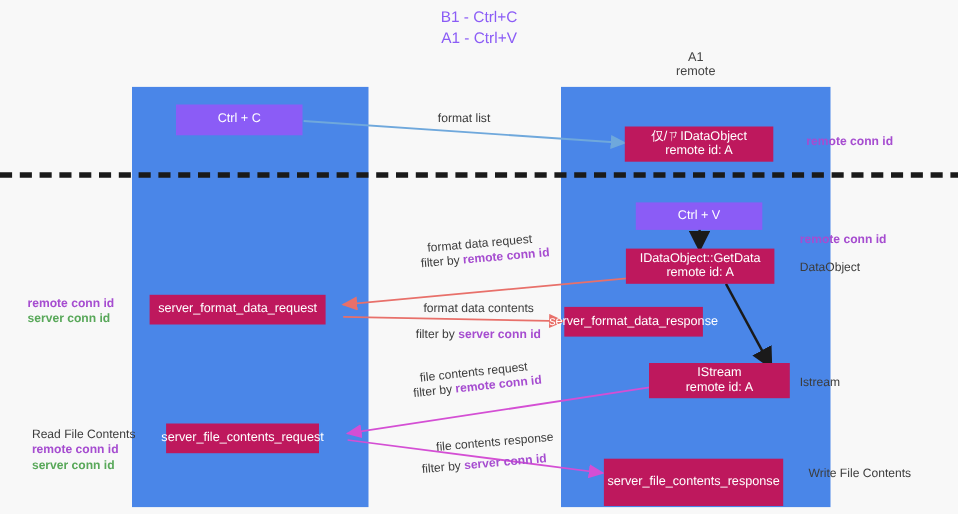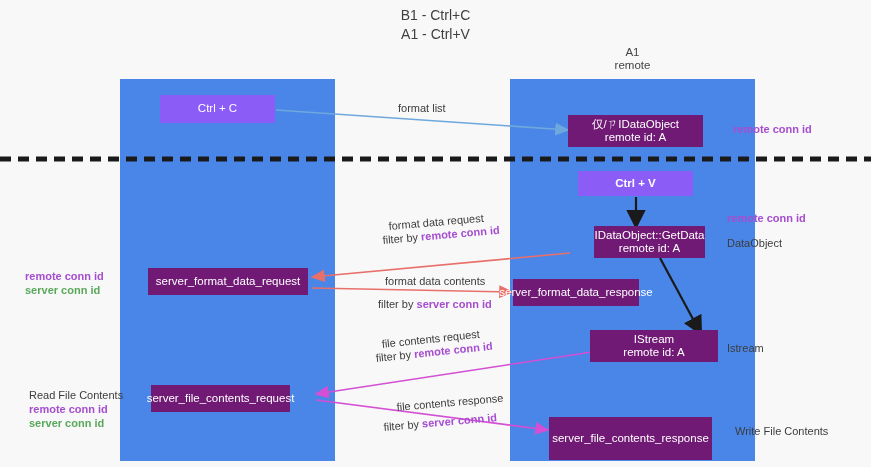--- a/index.html
+++ b/index.html
@@ -15,32 +15,32 @@
   .lane-title{
     position:absolute;text-align:center;color:#444;
     font-size:11.5px;line-height:13px;white-space:pre;
   }
   .box{
     position:absolute;box-sizing:border-box;
     color:#ffffff;font-size:11.5px;line-height:13.5px;
     display:flex;align-items:center;justify-content:center;
     text-align:center;
   }
-  .orange{background:#701a75;}
+  .orange{background:#be185d;}
   .green{background:#8b5cf6;}
   .lbl{
     position:absolute;font-size:11px;line-height:14px;color:#3c3c3c;
     white-space:nowrap;
   }
   .lbl.purple{color:#a64dd0;font-weight:bold;}
   .lbl.green-txt{color:#59a85a;font-weight:bold;}
   .lbl.rot{transform-origin:left top;}
   .title{
     position:absolute;width:871px;text-align:center;top:6px;
-    font-size:14px;line-height:19px;color:#404040;white-space:pre;
+    font-size:14px;line-height:19px;color:#8b5cf6;white-space:pre;
   }
   svg.overlay{position:absolute;left:0;top:0;width:871px;height:467px;pointer-events:none;}
   .inline-purple{color:#a64dd0;font-weight:bold;}
 </style>
 </head>
 <body>
 
 <div id="stage">
 
   <div class="title">B1 - Ctrl+C
@@ -85,26 +85,26 @@
     <line x1="592" y1="352" x2="316" y2="394" stroke="#d44fd4" stroke-width="1.6" marker-end="url(#ah-mag)"></line>
 
     <line x1="316" y1="400" x2="548" y2="430" stroke="#d44fd4" stroke-width="1.6" marker-end="url(#ah-mag)"></line>
   </svg>
 
   <div class="box green" style="left:160px;top:95px;width:115px;height:28px;">Ctrl + C</div>
 
   <div class="box orange" style="left:568px;top:115px;width:135px;height:32px;white-space:pre;">仅/ㄗIDataObject
 remote id: A</div>
 
-  <div class="box green" style="left:578px;top:171px;width:115px;height:25px;font-weight:bold;">Ctrl + V</div>
+  <div class="box green" style="left:578px;top:184px;width:115px;height:25px;">Ctrl + V</div>
 
-  <div class="box orange" style="left:594px;top:226px;width:111px;height:32px;white-space:pre;">IDataObject::GetData
+  <div class="box orange" style="left:569px;top:226px;width:135px;height:32px;white-space:pre;">IDataObject::GetData
 remote id: A</div>
 
-  <div class="box orange" style="left:148px;top:268px;width:160px;height:27px;">server_format_data_request</div>
+  <div class="box orange" style="left:136px;top:268px;width:160px;height:27px;">server_format_data_request</div>
 
   <div class="box orange" style="left:513px;top:279px;width:126px;height:27px;">server_format_data_response</div>
 
   <div class="box orange" style="left:590px;top:330px;width:128px;height:32px;white-space:pre;">IStream
 remote id: A</div>
 
   <div class="box orange" style="left:151px;top:385px;width:139px;height:27px;">server_file_contents_request</div>
 
   <div class="box orange" style="left:549px;top:417px;width:163px;height:43px;">server_file_contents_response</div>
 

